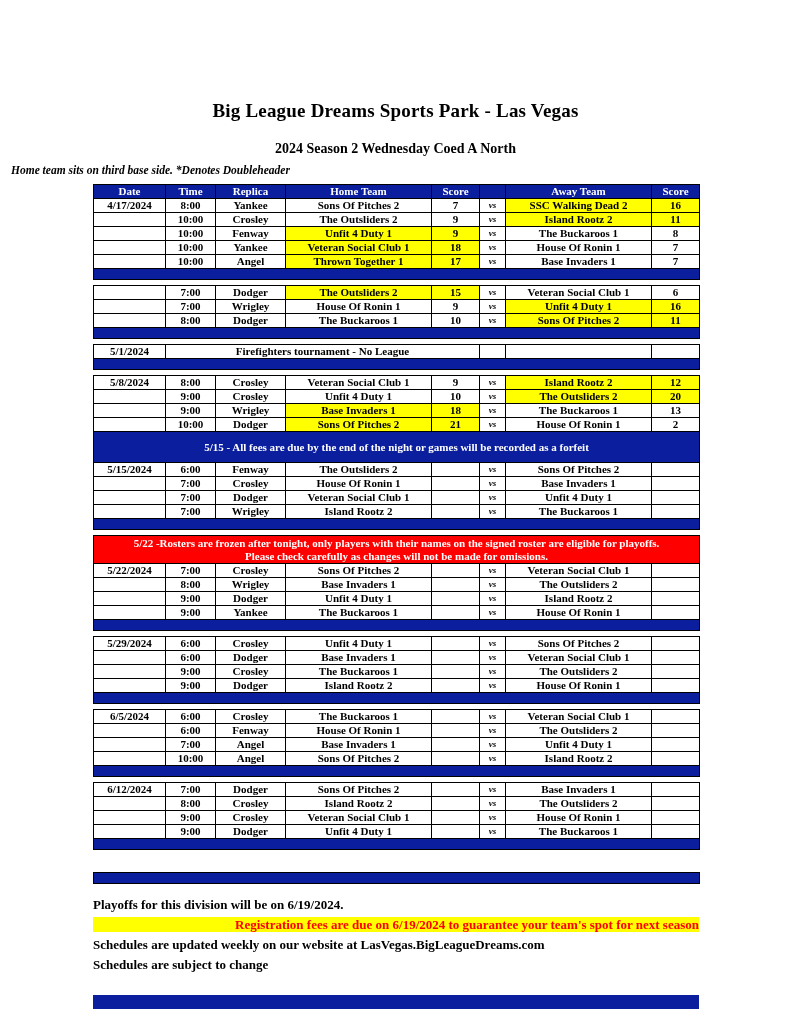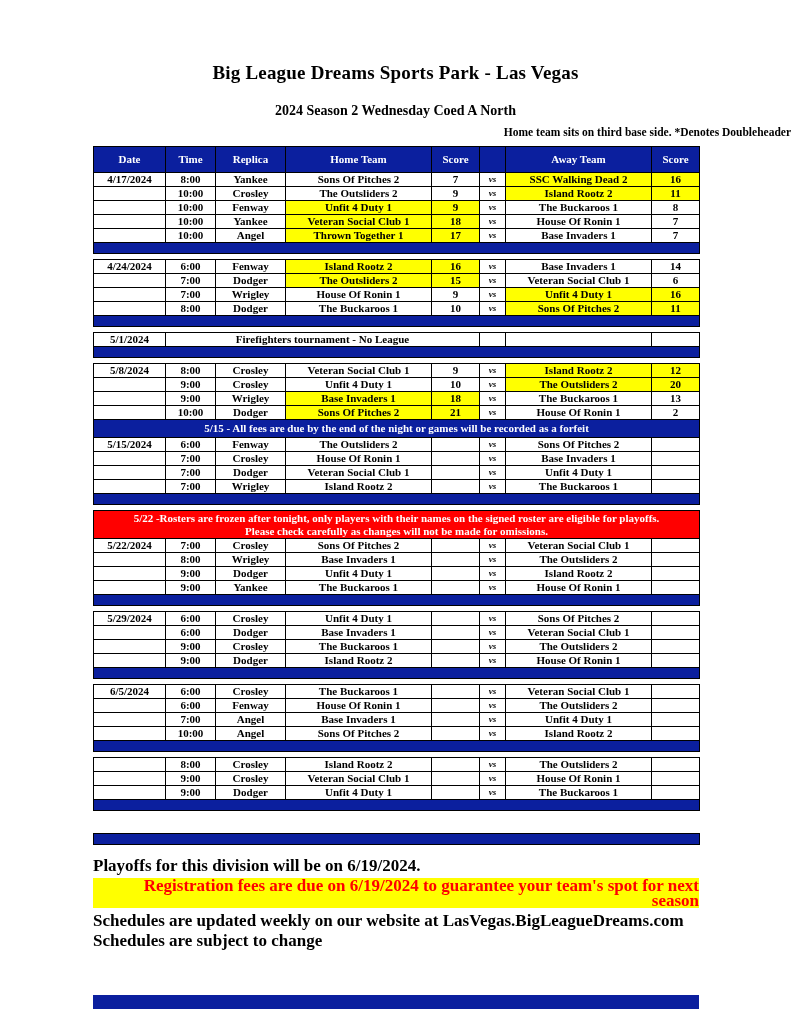--- a/index.html
+++ b/index.html
@@ -7,37 +7,39 @@
   .page {
     position: relative;
     width: 791px;
     height: 1024px;
     background: #ffffff;
     font-family: "Liberation Serif", "DejaVu Serif", serif;
     color: #000;
     overflow: hidden;
   }
   .title {
-    padding-top: 62px;
+    padding-top: 100px;
     text-align: center;
     font-size: 19px;
     font-weight: 700;
     letter-spacing: 0.2px;
   }
   .subtitle {
     text-align: center;
     font-size: 14px;
     font-weight: 700;
     margin-top: 19px;
   }
   .note {
-    text-align: right;
+    text-align: left;
     font-size: 11.5px;
     font-weight: 700;
+    font-style: italic;
     margin-top: 7px;
+    padding-left: 11px;
   }
   table.schedule {
     border-collapse: collapse;
     table-layout: fixed;
     width: 606px;
     margin: 8px 0 0 93px;
   }
   .schedule th, .schedule td {
     border: 1px solid #000;
     padding: 0 2px;
@@ -45,35 +47,35 @@
     font-weight: 700;
     text-align: center;
     height: 13px;
     line-height: 13px;
     white-space: nowrap;
     overflow: hidden;
   }
   .schedule thead th {
     background: var(--navy);
     color: #fff;
-    height: 26px;
+    height: 14px;
   }
   td.c-vs { font-size: 9px; font-style: italic; }
   td.win { background: var(--yellow); }
   td.c-sep { background: var(--navy); height: 11px; }
   td.c-gap { border: none; background: #fff; height: 6px; }
   td.c-gap-tall { height: 17px; }
-  td.banner-blue { background: var(--navy); color: #fff; height: 18px; }
+  td.banner-blue { background: var(--navy); color: #fff; height: 31px; }
   td.banner-red { background: var(--red); color: #fff; height: auto; padding: 1px 18px; }
   td.banner-red div, td.banner-blue div { line-height: 12.5px; }
   .footer {
     margin: 13px 0 11px 93px;
     width: 606px;
     font-weight: 700;
-    font-size: 17px;
+    font-size: 13px;
   }
   .footer .line { margin-bottom: 5px; line-height: 15px; }
   .footer .registration { background: var(--yellow); color: var(--red); text-align: right; }
   .bottom-bar {
     position: absolute;
     left: 93px;
     bottom: 15px;
     width: 606px;
     height: 14px;
     background: var(--navy);
@@ -161,30 +163,20 @@
           <td class="c-team">Base Invaders 1</td>
           <td class="c-score">7</td>
         </tr>
         <tr>
           <td class="c-sep" colspan="8"></td>
         </tr>
         <tr>
           <td class="c-gap" colspan="8"></td>
         </tr>
         <tr>
-          <td class="c-date">4/24/2024</td>
-          <td class="c-time">6:00</td>
-          <td class="c-replica">Fenway</td>
-          <td class="c-team win">Island Rootz 2</td>
-          <td class="c-score win">16</td>
-          <td class="c-vs">vs</td>
-          <td class="c-team">Base Invaders 1</td>
-          <td class="c-score">14</td>
-        </tr>
-        <tr>
           <td class="c-date"></td>
           <td class="c-time">7:00</td>
           <td class="c-replica">Dodger</td>
           <td class="c-team win">The Outsliders 2</td>
           <td class="c-score win">15</td>
           <td class="c-vs">vs</td>
           <td class="c-team">Veteran Social Club 1</td>
           <td class="c-score">6</td>
         </tr>
         <tr>
@@ -453,20 +445,30 @@
           <td class="c-score"></td>
           <td class="c-vs">vs</td>
           <td class="c-team">Island Rootz 2</td>
           <td class="c-score"></td>
         </tr>
         <tr>
           <td class="c-sep" colspan="8"></td>
         </tr>
         <tr>
           <td class="c-gap" colspan="8"></td>
+        </tr>
+        <tr>
+          <td class="c-date">6/12/2024</td>
+          <td class="c-time">7:00</td>
+          <td class="c-replica">Dodger</td>
+          <td class="c-team">Sons Of Pitches 2</td>
+          <td class="c-score"></td>
+          <td class="c-vs">vs</td>
+          <td class="c-team">Base Invaders 1</td>
+          <td class="c-score"></td>
         </tr>
         <tr>
           <td class="c-date"></td>
           <td class="c-time">8:00</td>
           <td class="c-replica">Crosley</td>
           <td class="c-team">Island Rootz 2</td>
           <td class="c-score"></td>
           <td class="c-vs">vs</td>
           <td class="c-team">The Outsliders 2</td>
           <td class="c-score"></td>

